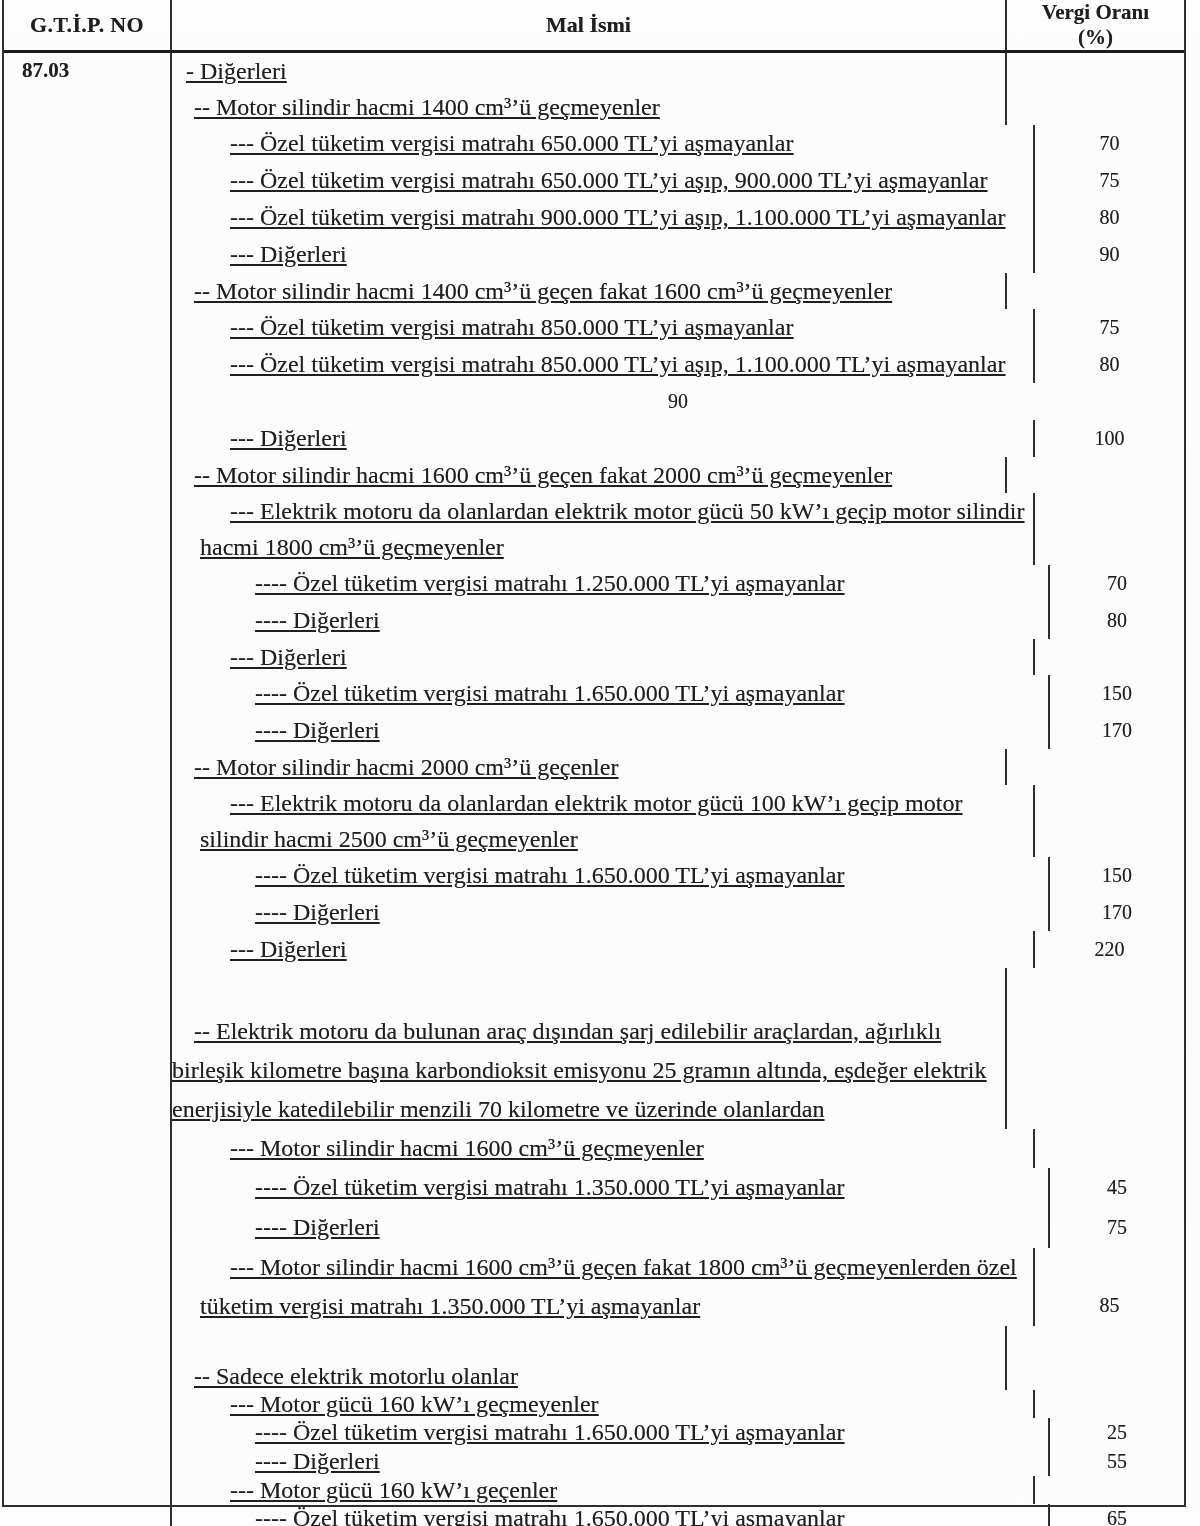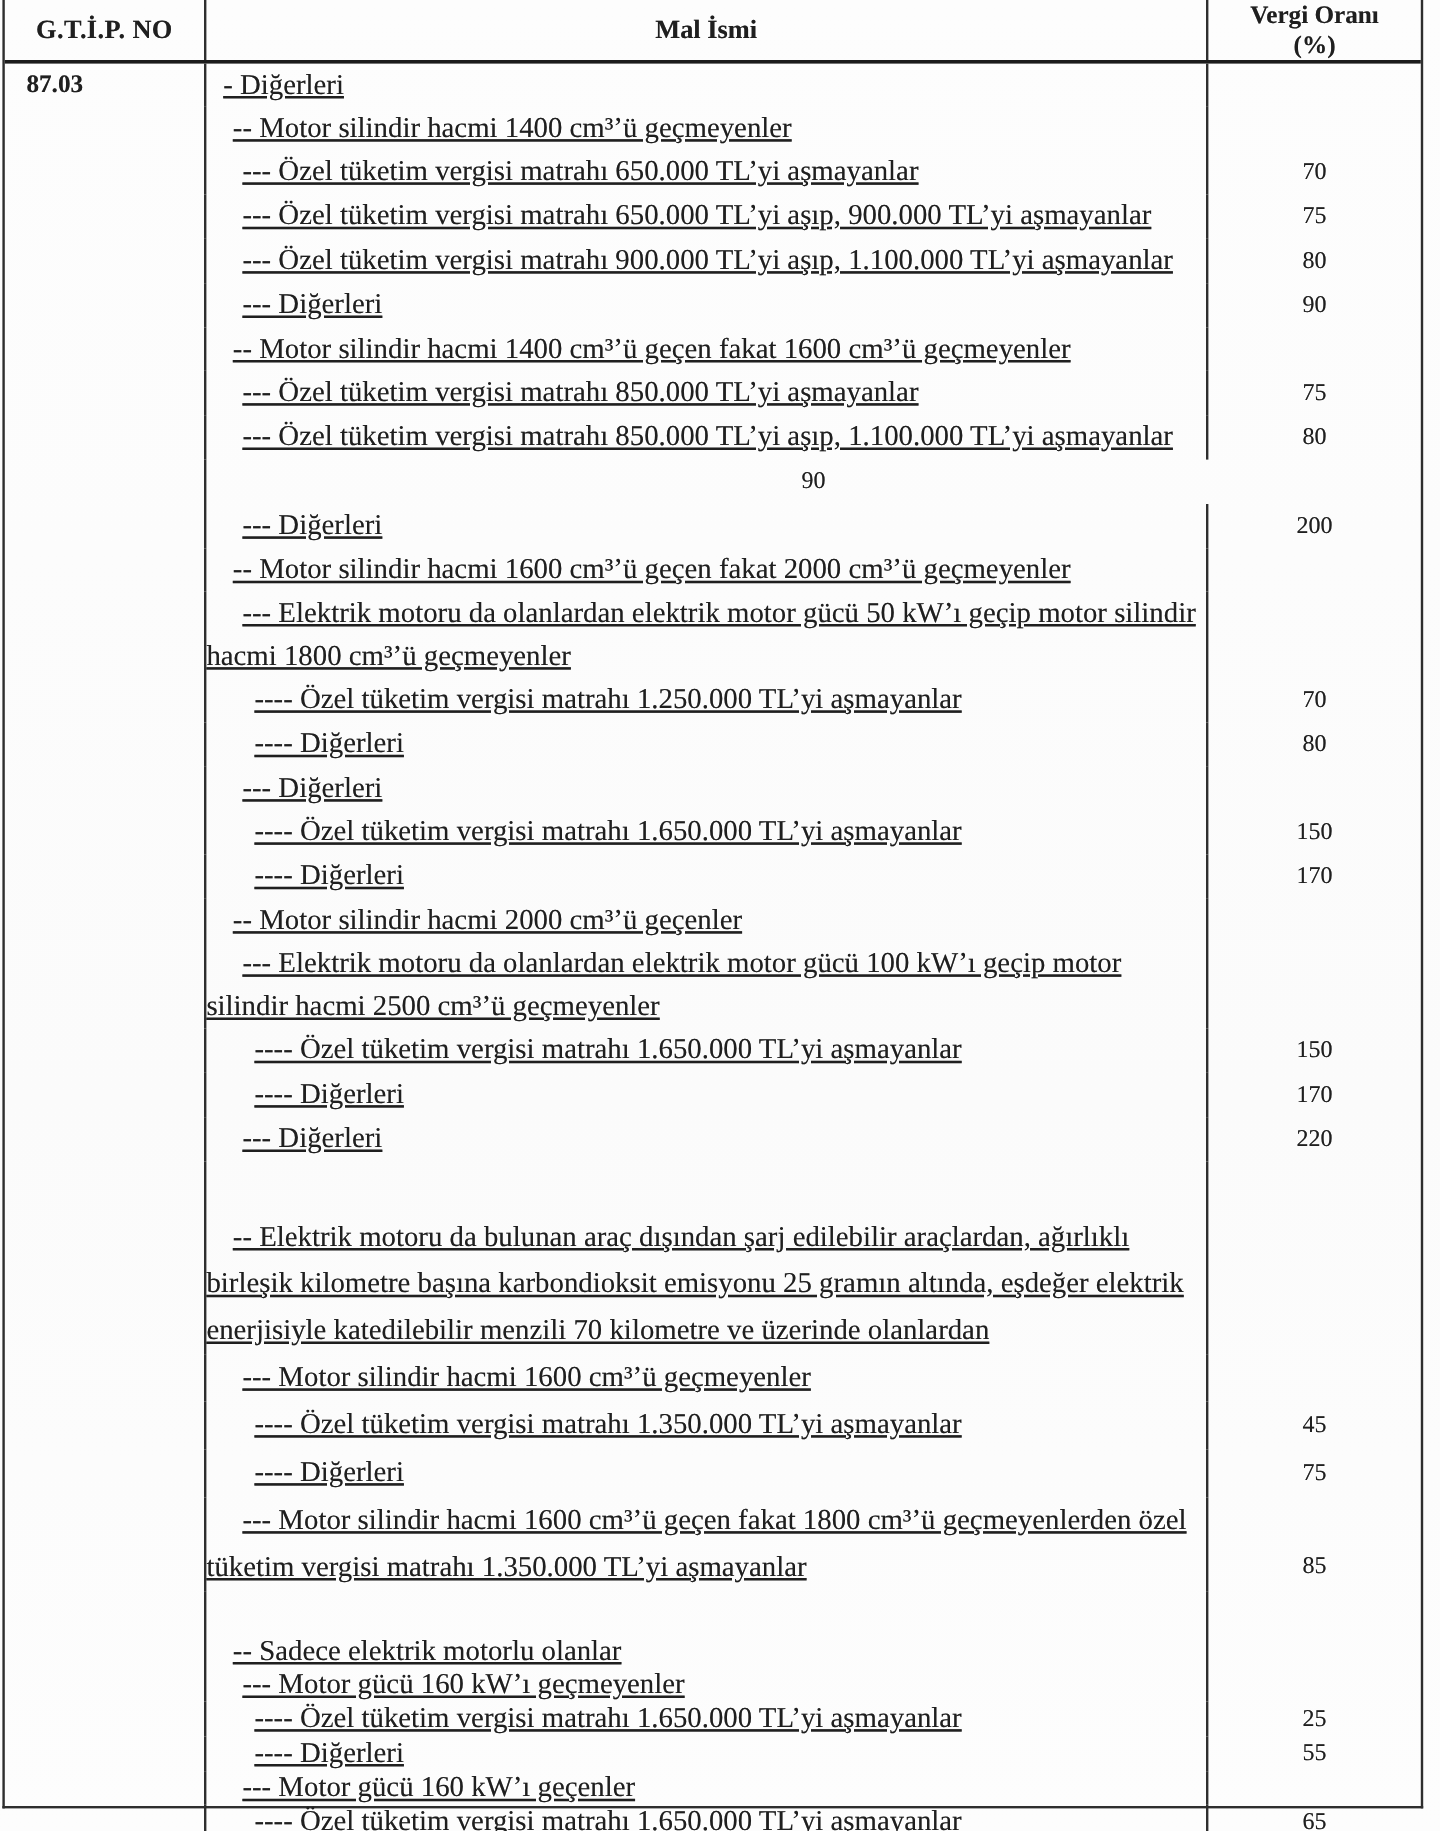--- a/index.html
+++ b/index.html
@@ -46,22 +46,22 @@
   
   .ga .c2,.ga .c3{line-height:36px;}
   .gb .c2,.gb .c3{line-height:39px;}
   .gc .c2,.gc .c3{line-height:28px;}
   
   .gap-lg .c1,.gap-lg .c2,.gap-lg .c3{padding-top:44px;}
   .gap-md .c1,.gap-md .c2,.gap-md .c3{padding-top:36px;}
   
   .lvl1{text-indent:14px;}
   .lvl2{text-indent:22px;}
-  .lvl3{text-indent:30px;}
-  .lvl4{text-indent:40px;}
+  .lvl3{text-indent:30px;margin-left:28px;}
+  .lvl4{text-indent:40px;margin-left:43px;}
   .filler{flex:1;display:flex;}
   .filler .c1,.filler .c2{height:auto;}
 </style>
 </head>
 <body>
 
 <div class="page">
   <div class="tax-table">
 
     <div class="header-row">
@@ -123,21 +123,21 @@
           <div class="c2 lvl3">--- Özel tüketim vergisi matrahı 850.000 TL’yi aşıp, 1.100.000 TL’yi aşmayanlar</div>
           <div class="c3">80</div>
         </div>
         <div class="row ga">
           <div class="c1"></div>
           <div class="c3">90</div>
         </div>
         <div class="row ga">
           <div class="c1"></div>
           <div class="c2 lvl3">--- Diğerleri</div>
-          <div class="c3">200</div>
+          <div class="c3">100</div>
         </div>
         <div class="row ga">
           <div class="c1"></div>
           <div class="c2 lvl2">-- Motor silindir hacmi 1600 cm³’ü geçen fakat 2000 cm³’ü geçmeyenler</div>
           <div class="c3"></div>
         </div>
         <div class="row ga">
           <div class="c1"></div>
           <div class="c2 lvl3">--- Elektrik motoru da olanlardan elektrik motor gücü 50 kW’ı geçip motor silindir hacmi 1800 cm³’ü geçmeyenler</div>
           <div class="c3"></div>

